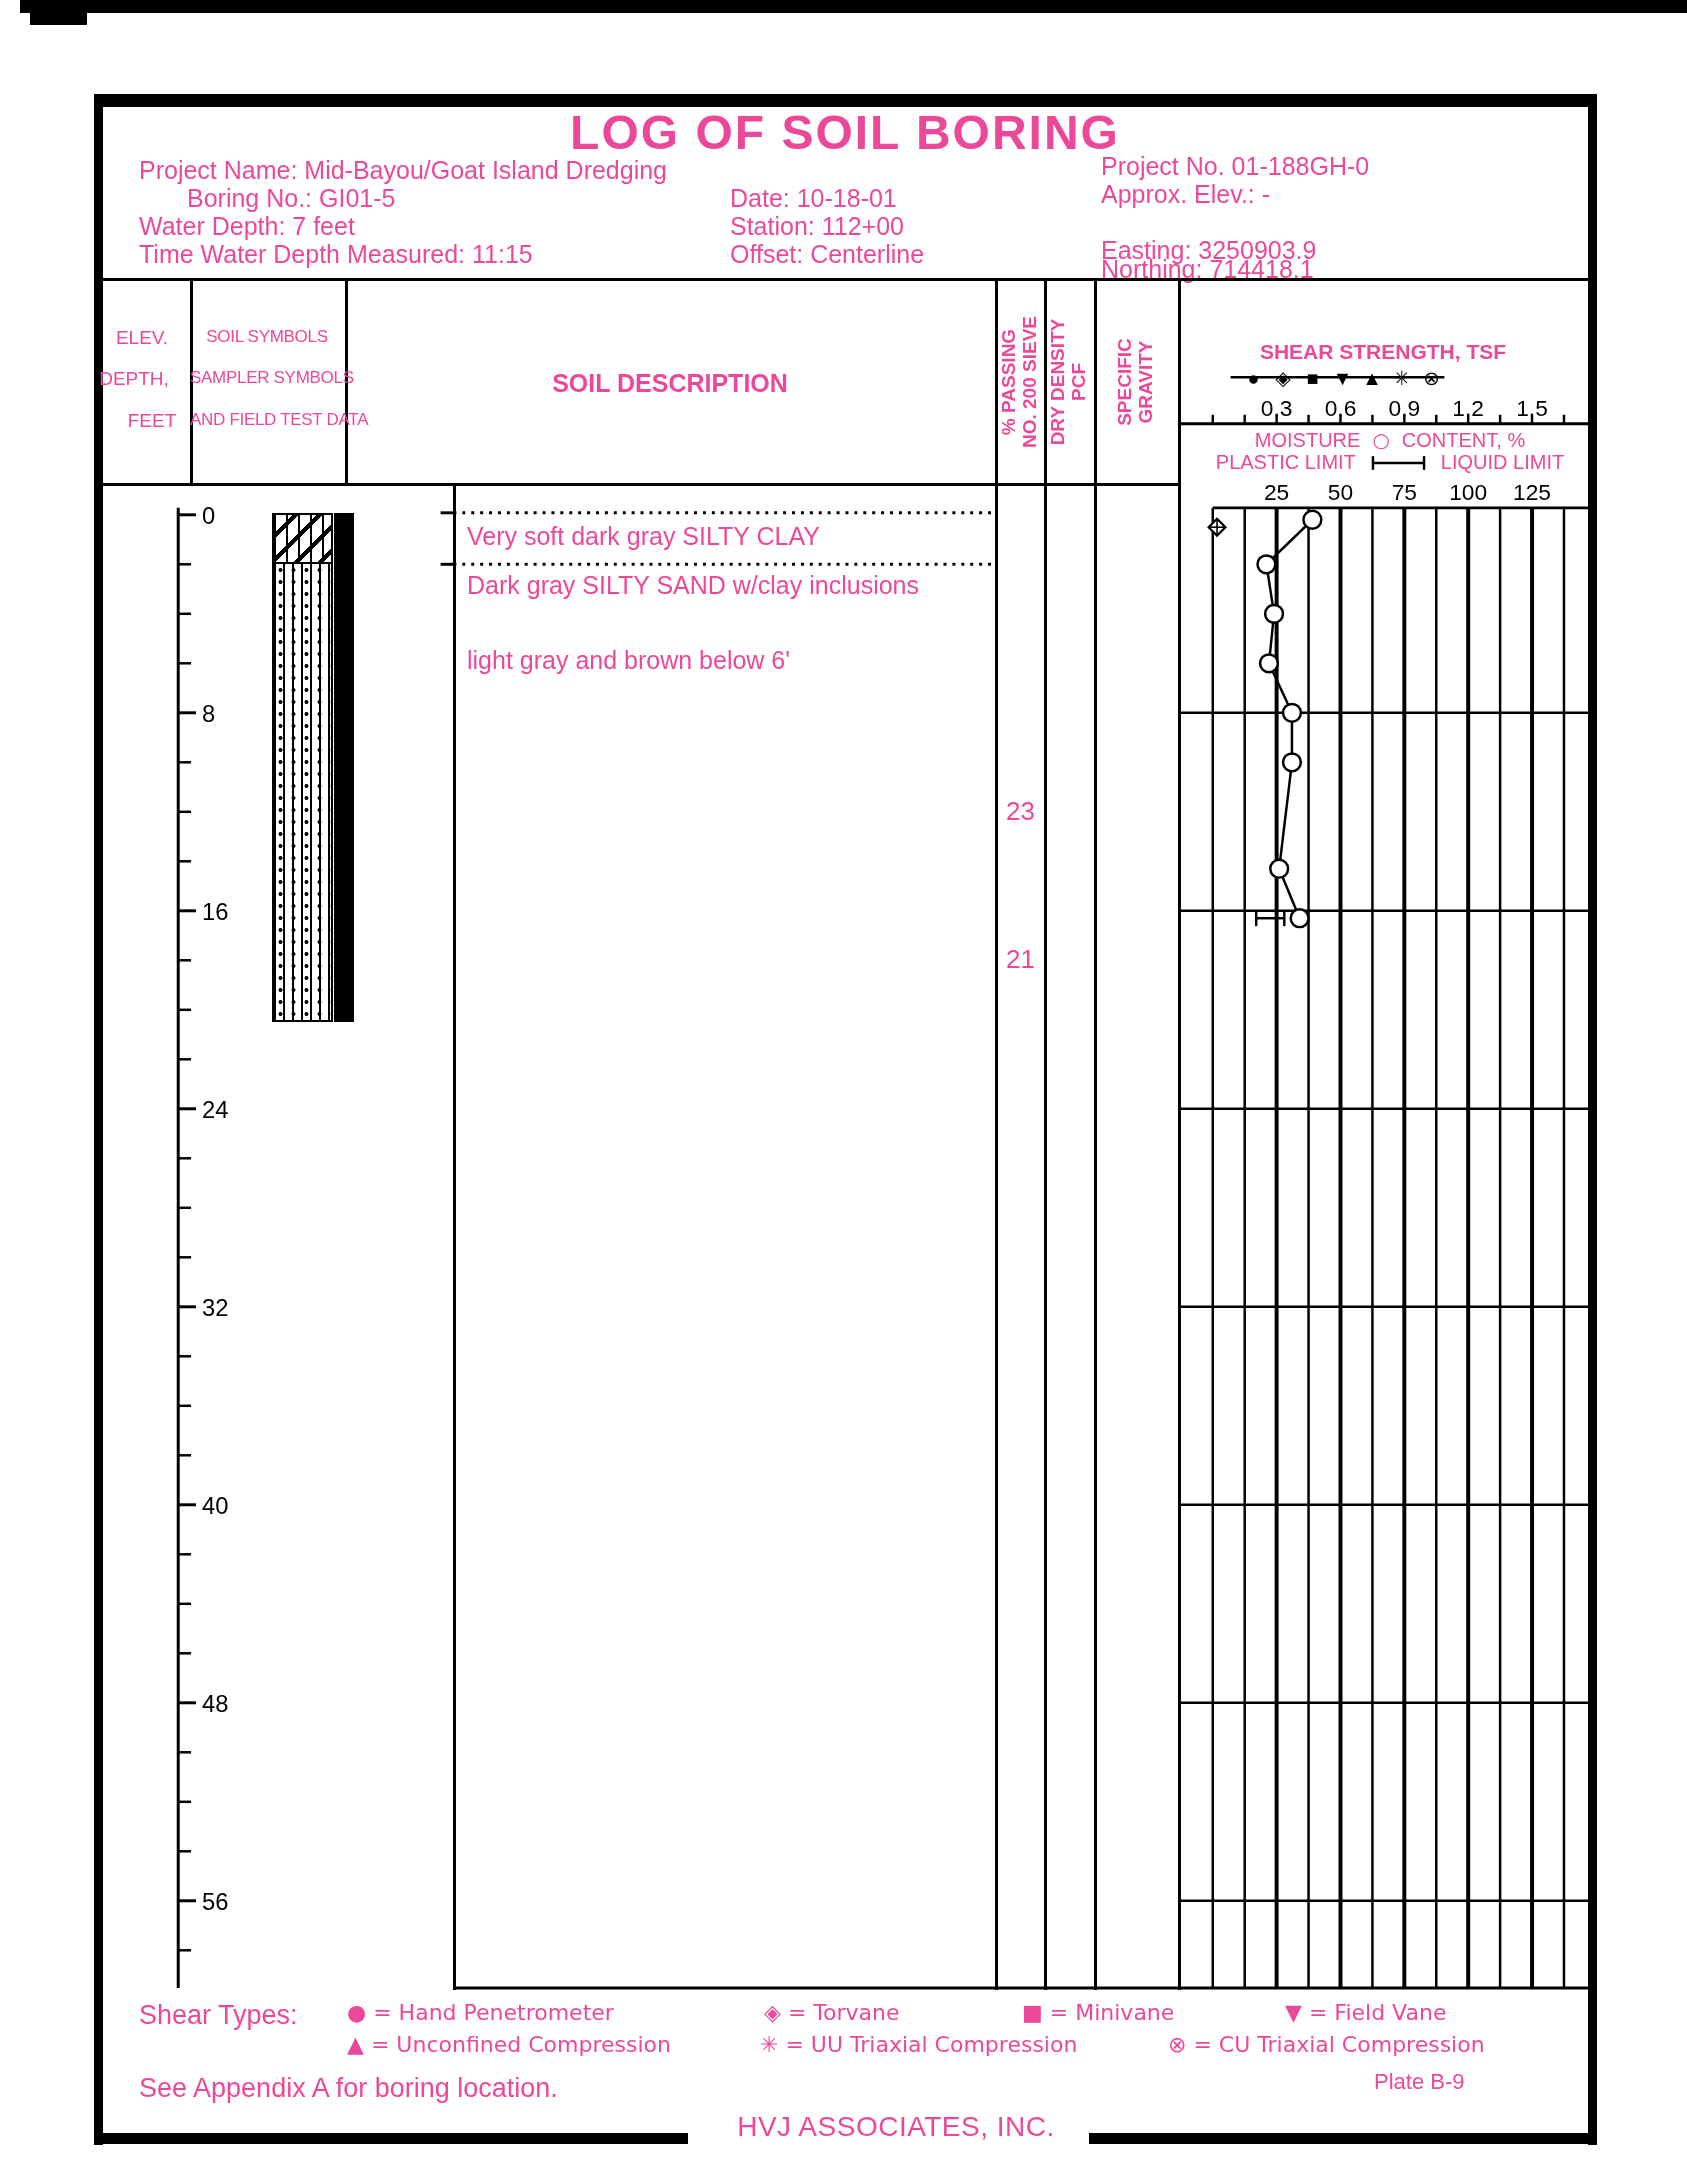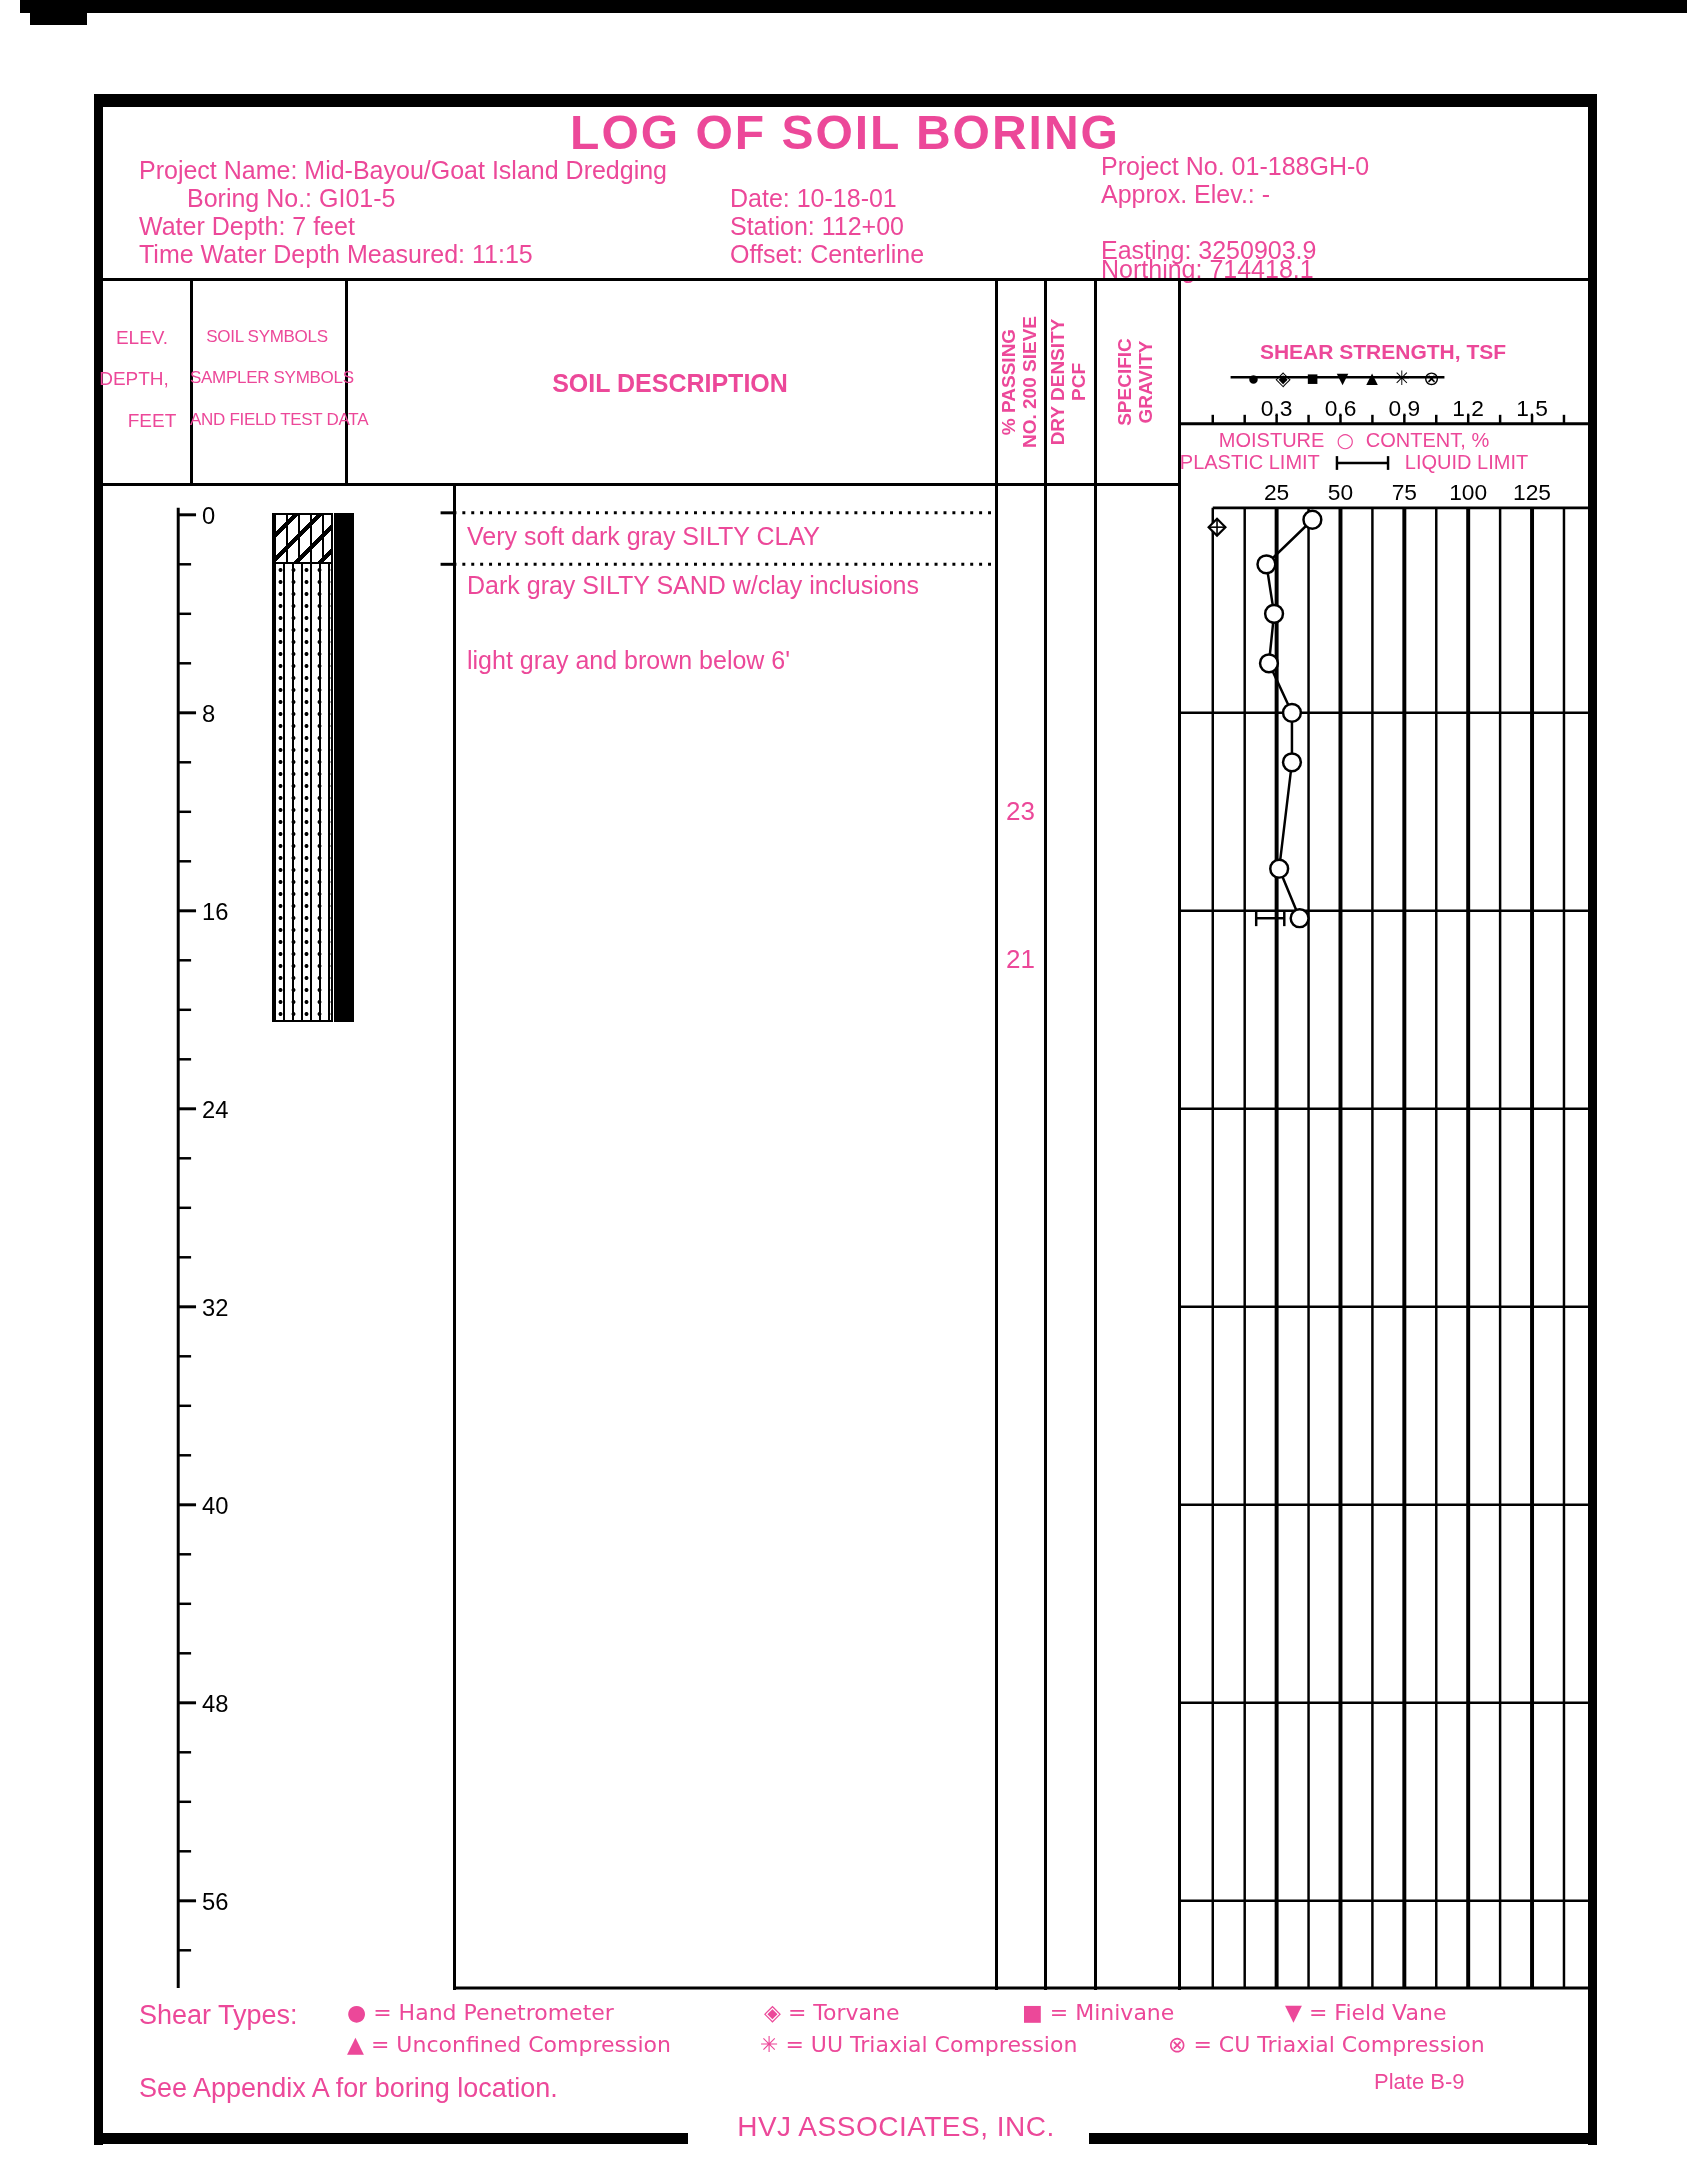--- a/index.html
+++ b/index.html
@@ -14,21 +14,21 @@
   .title{position:absolute;left:94px;width:1502px;top:105px;text-align:center;
          font-size:48px;font-weight:bold;letter-spacing:2px;}
   .colhead{position:absolute;font-size:19px;white-space:nowrap;text-align:center;}
   .colhead.small{font-size:17px;letter-spacing:-0.3px;}
   .rot{position:absolute;width:208px;height:44px;transform:rotate(-90deg);
        text-align:center;font-size:19px;line-height:21px;font-weight:bold;white-space:nowrap;}
   .rot div{white-space:nowrap;}
   .shear-title{position:absolute;left:1178px;width:410px;text-align:center;
                font-size:21px;font-weight:bold;white-space:nowrap;}
   .flexrow{position:absolute;left:1178px;width:352px;display:flex;justify-content:center;
-           align-items:center;font-size:20px;white-space:nowrap;}
+           align-items:center;font-size:20px;white-space:nowrap;padding-left:36px;}
   .desc{position:absolute;font-size:25px;white-space:nowrap;}
   .passing{position:absolute;width:51px;text-align:center;font-size:26px;}
   .foot{position:absolute;font-size:22px;white-space:nowrap;}
   .sym{font-family:"DejaVu Sans",sans-serif;}
   .soil-pattern{position:absolute;box-sizing:border-box;border:2px solid #000;}
   .clay{background-image:
         repeating-linear-gradient(135deg, transparent 0 13px, #000 13px 17px),
         repeating-linear-gradient(90deg, #000 0 2px, transparent 2px 12px);}
   .sand{border-top:none;
         background-image:

